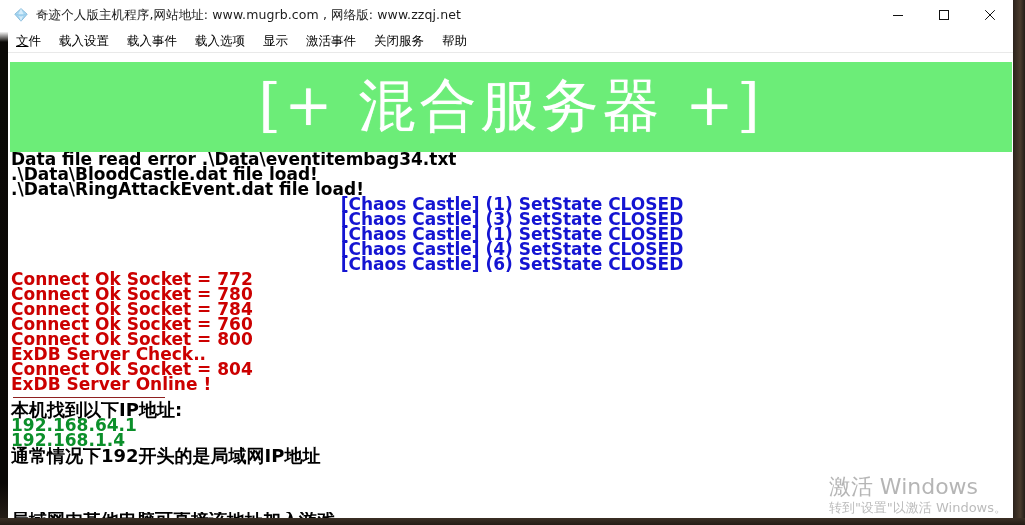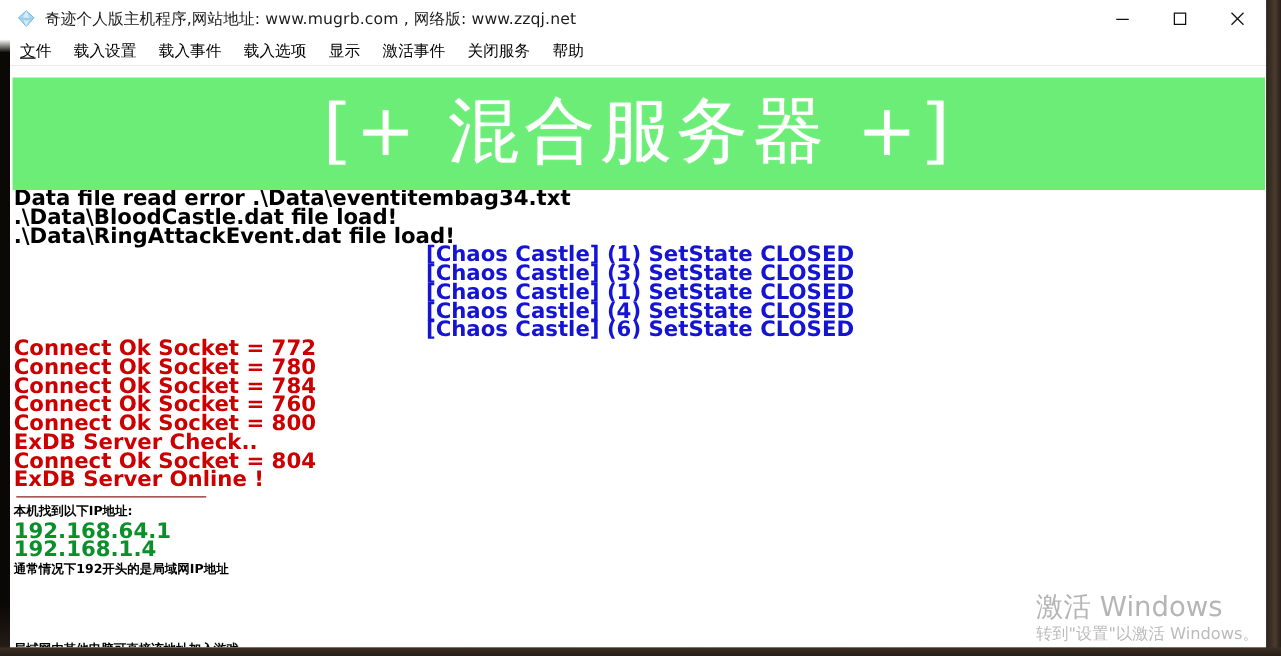--- a/index.html
+++ b/index.html
@@ -153,21 +153,21 @@
   }
   .log-line {
     font-family: "DejaVu Sans", "Liberation Sans", sans-serif;
     font-weight: bold;
     font-size: 17px;
     line-height: 15px;
     white-space: nowrap;
     height: 15px;
   }
   .log-line.cn {
-    font-size: 10px;
+    font-size: 18px;
     line-height: 16px;
     height: 16px;
     letter-spacing: 0px;
   }
   .c-black  { color: #000000; }
   .c-blue   { color: #1414d2; text-align: center; }
   .c-red    { color: #cc0000; }
   .c-green  { color: #0b8f2a; }
 
   #divider {

